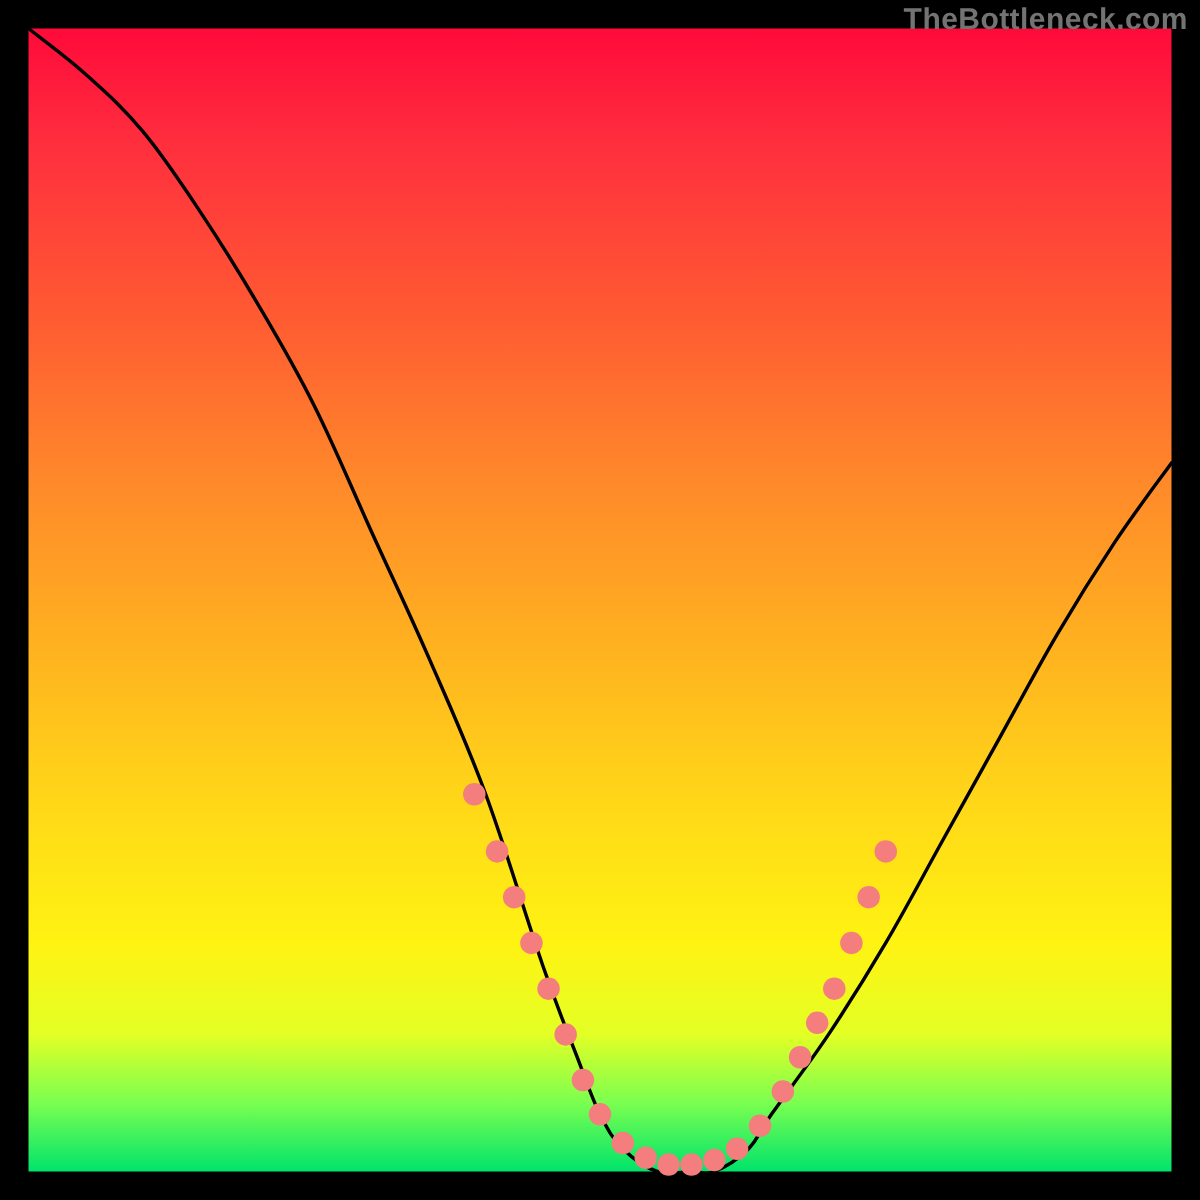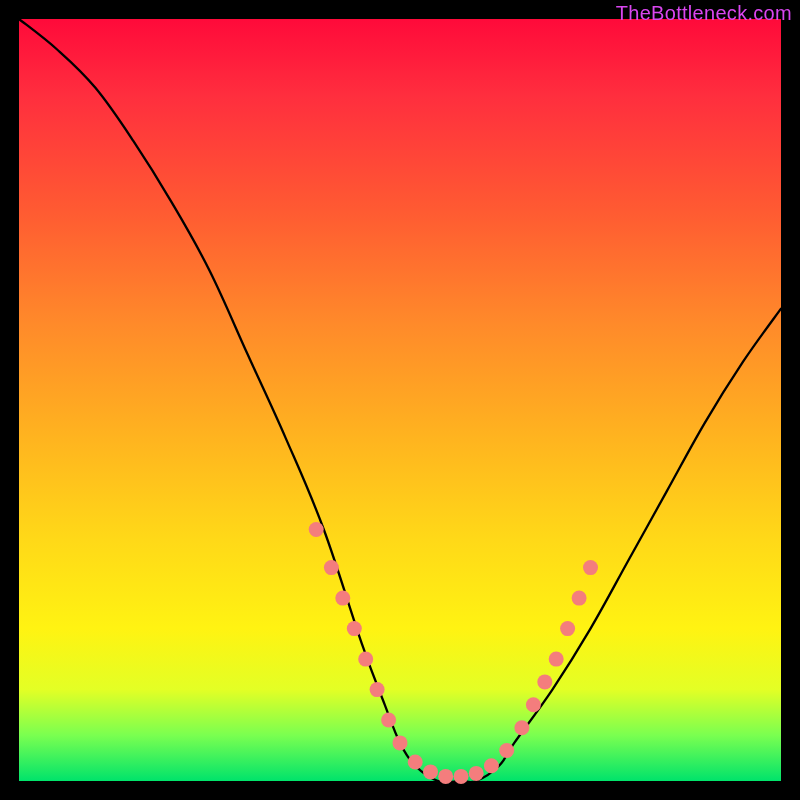--- a/index.html
+++ b/index.html
@@ -37,23 +37,23 @@
       #fff312 80%,
       #e3ff25 88%,
       #7aff50 94%,
       #00e36b 100%
     );
   }
   .watermark {
     position: absolute;
     top: 2px;
     right: 8px;
-    color: #d946ef;
+    color: #737373;
     font-size: 20px;
-    font-weight: 400;
+    font-weight: 700;
     letter-spacing: 0.3px;
     user-select: none;
   }
   svg.curve {
     position: absolute;
     left: 0;
     top: 0;
     width: 762px;
     height: 762px;
     overflow: visible;

